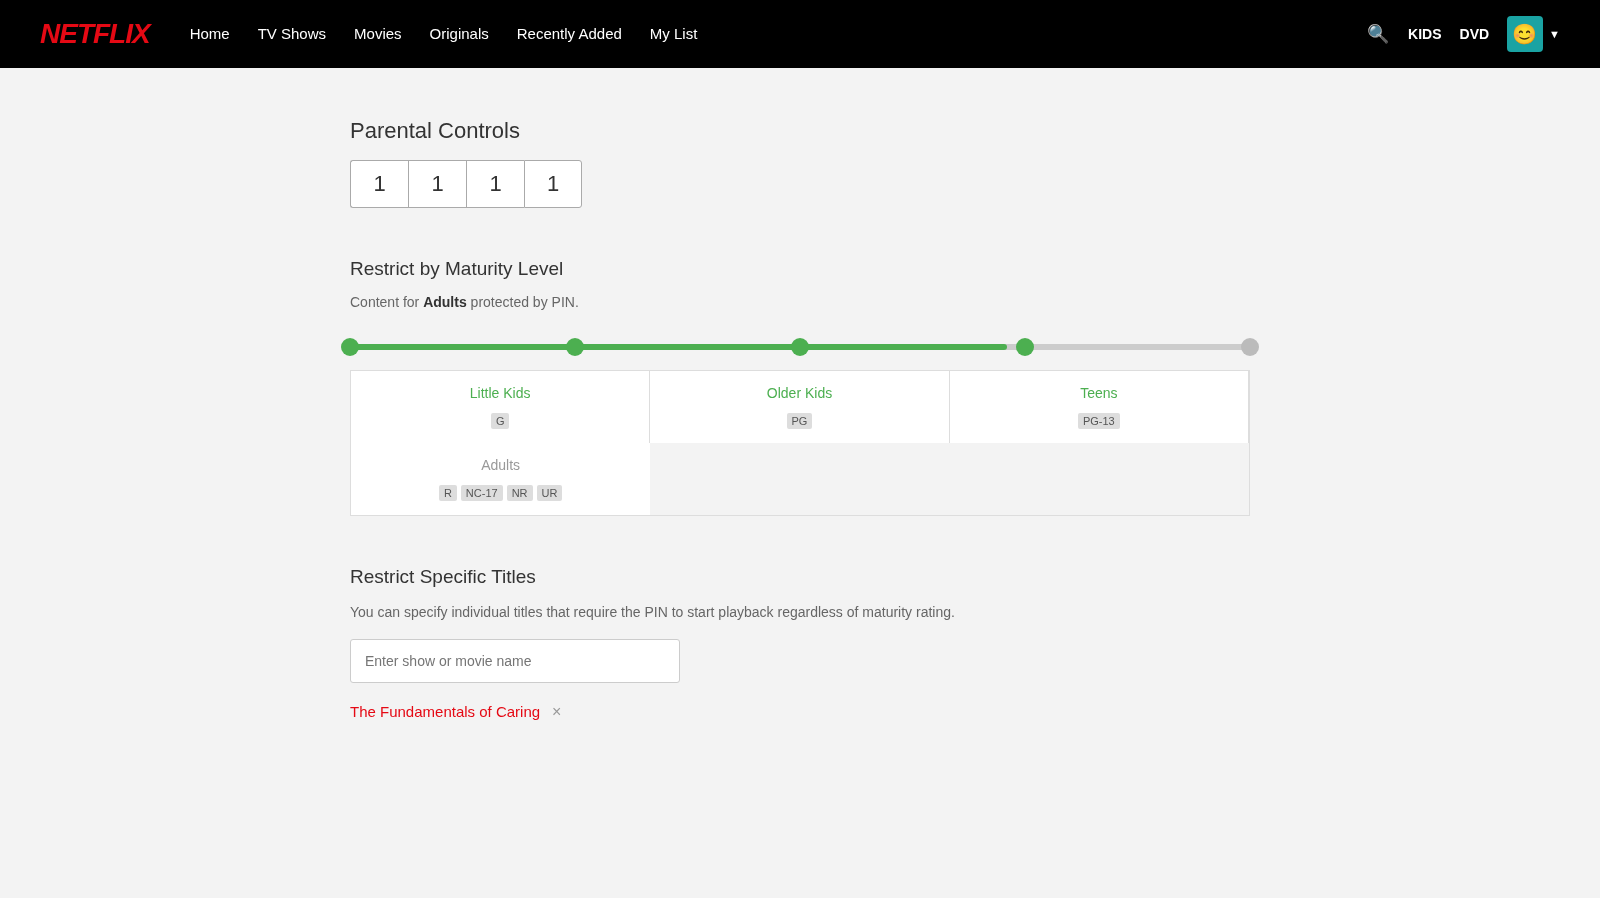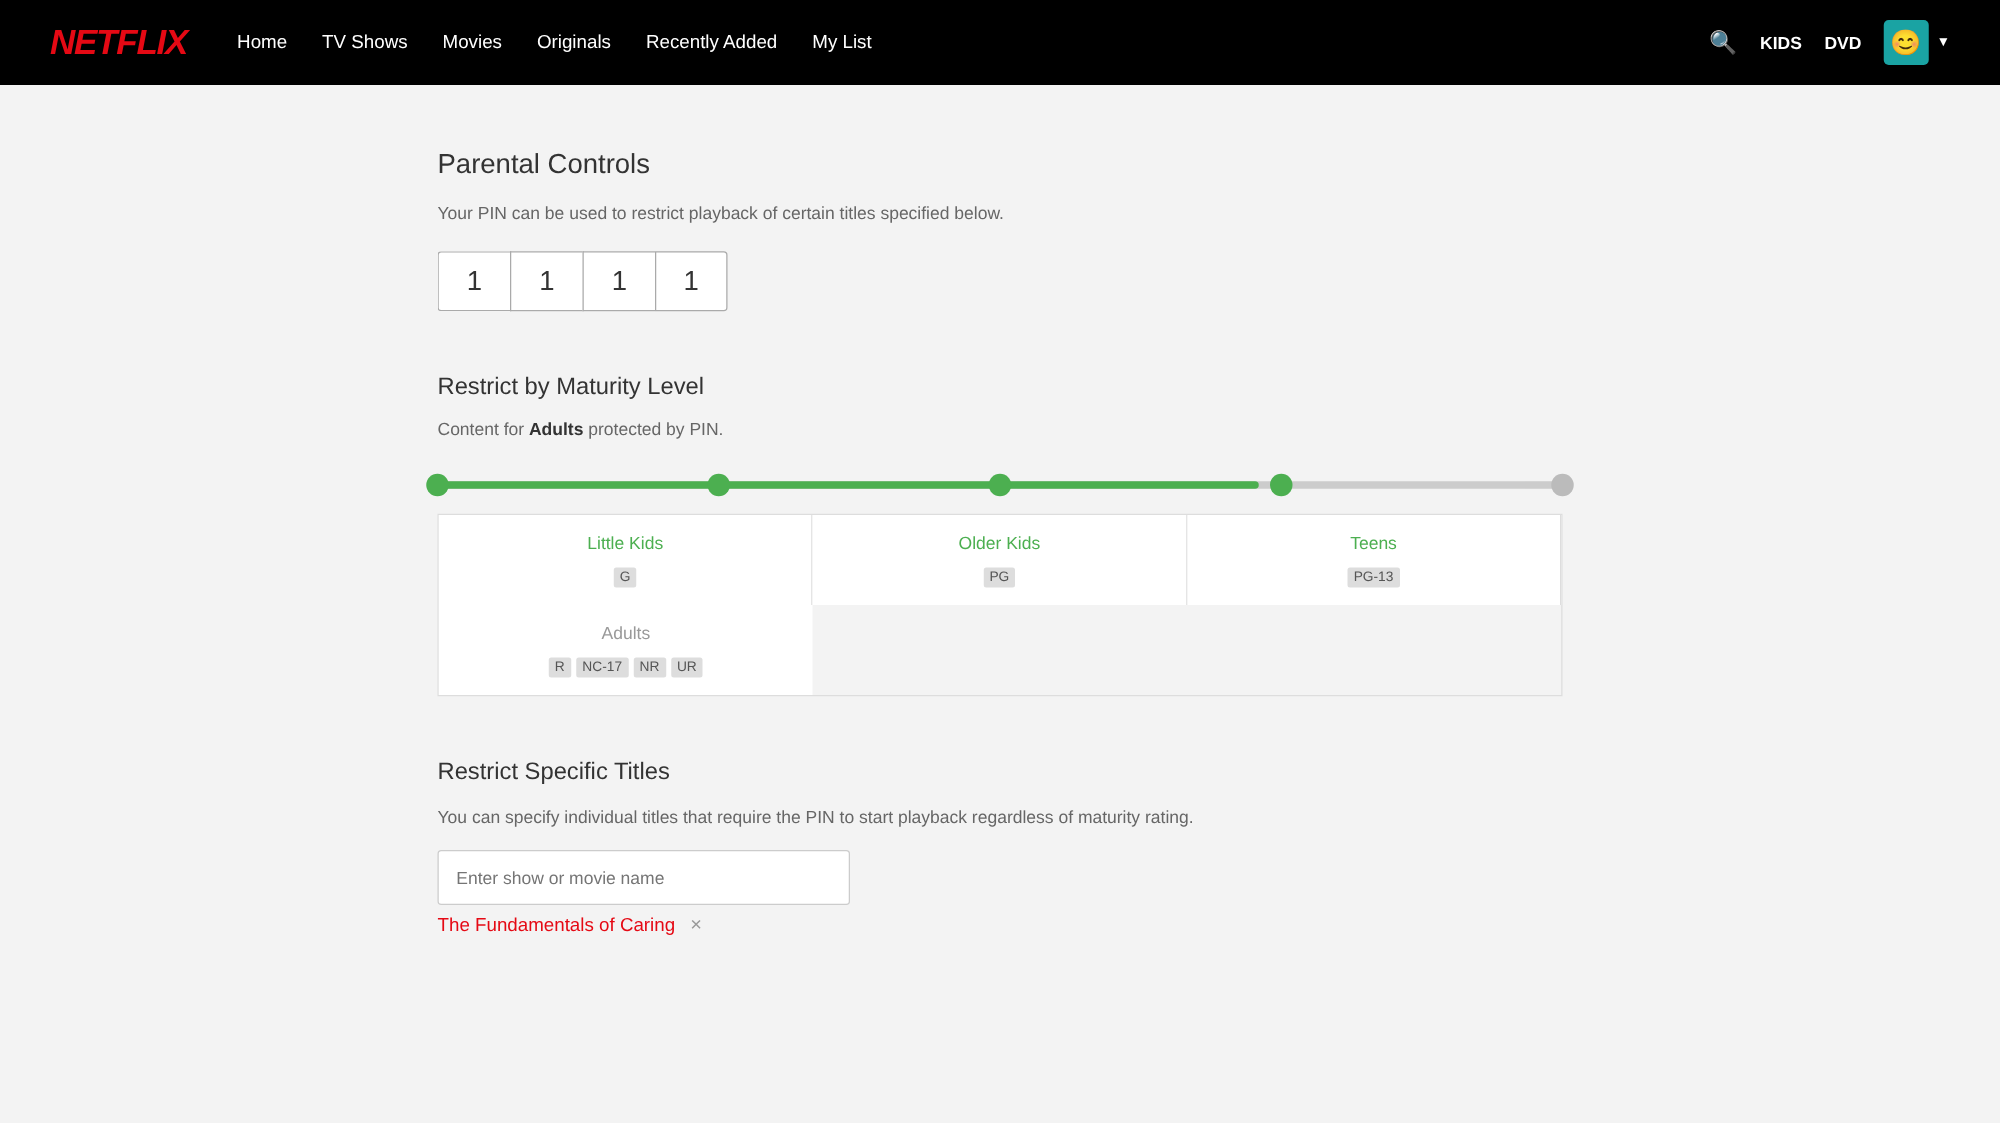--- a/index.html
+++ b/index.html
@@ -223,21 +223,21 @@
       width: 330px;
       height: 44px;
       border: 1px solid #ccc;
       border-radius: 3px;
       padding: 0 14px;
       font-size: 14px;
       color: #999;
       background: #fff;
       outline: none;
       display: block;
-      margin-bottom: 8px;
+      margin-bottom: 20px;
     }
     .restricted-title-item {
       display: flex;
       align-items: flex-end;
       gap: 12px;
       margin-top: 8px;
     }
     .restricted-title-name {
       color: #E50914;
       font-size: 15px;
@@ -275,21 +275,20 @@
       <span class="navbar-caret">▼</span>
     </div>
   </div>
 </nav>
 
 <div class="main-content">
 
   <h1 class="page-title">Parental Controls</h1>
 
   <div class="section">
-    <p class="section-desc">Your PIN can be used to restrict playback of certain titles specified below.</p>
     <div class="pin-container">
       <input class="pin-box" type="text" maxlength="1" value="1" style="">
       <input class="pin-box" type="text" maxlength="1" value="1" style="">
       <input class="pin-box" type="text" maxlength="1" value="1" style="">
       <input class="pin-box" type="text" maxlength="1" value="1" style="">
     </div>
   </div>
 
   <div class="section">
     <h2 class="section-title">Restrict by Maturity Level</h2>

